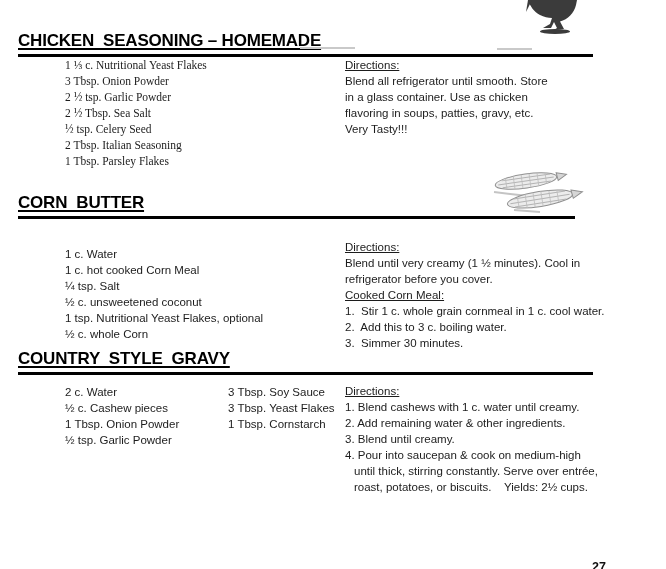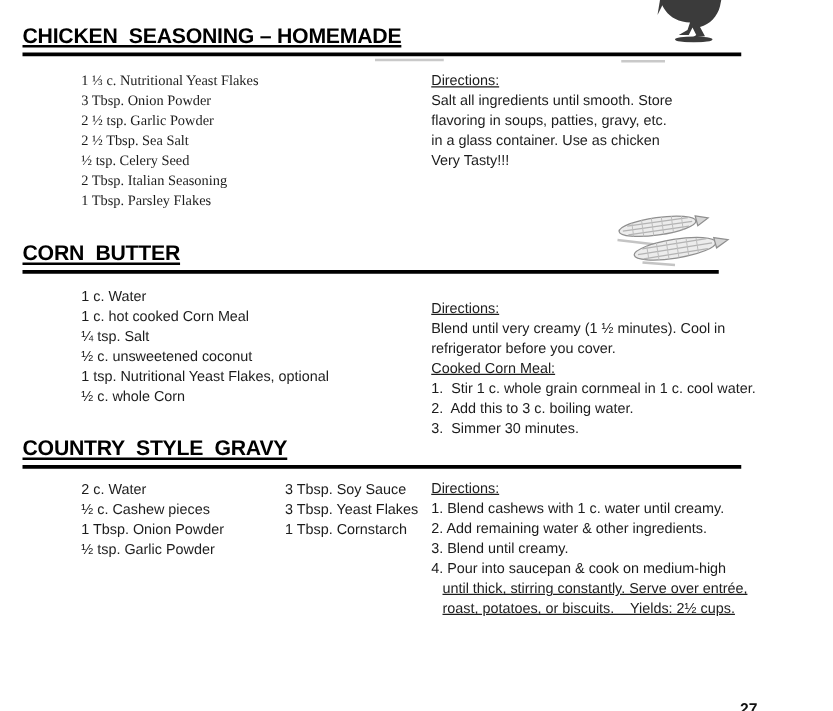--- a/index.html
+++ b/index.html
@@ -11,21 +11,21 @@
     position:absolute; left:18px; font-weight:bold; font-size:17px;
     letter-spacing:-0.2px; color:#000; white-space:pre;
     border-bottom:3px solid #000; padding-bottom:4px; line-height:18px;
     text-decoration:underline; text-decoration-thickness:1.5px; text-underline-offset:2px;
   }
   .col{
     position:absolute; font-size:11.5px; line-height:16px; white-space:pre;
   }
   .col .line{white-space:pre;}
   .u{text-decoration:underline;}
-  .ind{padding-left:9px;text-decoration:underline;}
+  .ind{padding-left:9px;}
   .artifact{position:absolute; background:#c9c9c9; height:2px;}
   .pagenum{position:absolute; font-size:12.5px; font-weight:bold; color:#111;}
   .art{position:absolute;}
 </style>
 </head>
 <body>
 
 <div class="page">
 
   <svg class="art" style="left:524px; top:0; width:64px; height:34px;" viewBox="0 0 64 34">
@@ -44,31 +44,31 @@
       <path d="M71,7 l10,3 l-9,5 z" fill="#d6d6d6" stroke="#8f8f8f"></path>
     </g>
     <g transform="rotate(-9 54 29)">
       <ellipse cx="54" cy="29" rx="33" ry="7.5" fill="#ececec" stroke="#8f8f8f"></ellipse>
       <path d="M24,29 h60 M28,25 h52 M28,33 h52" stroke="#b3b3b3" stroke-width="1" fill="none"></path>
       <path d="M32,23 v12 M40,22 v14 M48,21.5 v15 M56,21.5 v15 M64,22 v14 M72,23 v12" stroke="#bdbdbd" stroke-width="0.8" fill="none"></path>
       <path d="M86,25 l11,3.5 l-10,5 z" fill="#d6d6d6" stroke="#8f8f8f"></path>
     </g>
   </svg>
 
-  <div class="heading" style="top:20px; width:575px;">CHICKEN  SEASONING – HOMEMADE</div>
+  <div class="heading" style="top:32px; width:575px;">CHICKEN  SEASONING – HOMEMADE</div>
   <div class="artifact" style="left:300px; top:47px; width:55px;"></div>
   <div class="artifact" style="left:497px; top:48px; width:35px;"></div>
 
   <div class="col" style="left:65px; top:57px;font-family:Liberation Serif, serif;"><div class="line">1 ⅓ c. Nutritional Yeast Flakes</div><div class="line">3 Tbsp. Onion Powder</div><div class="line">2 ½ tsp. Garlic Powder</div><div class="line">2 ½ Tbsp. Sea Salt</div><div class="line">½ tsp. Celery Seed</div><div class="line">2 Tbsp. Italian Seasoning</div><div class="line">1 Tbsp. Parsley Flakes</div></div>
 
-  <div class="col" style="left:345px; top:57px;"><div class="line u">Directions:</div><div class="line">Salt all ingredients until smooth. Store</div><div class="line">flavoring in soups, patties, gravy, etc.</div><div class="line">in a glass container. Use as chicken</div><div class="line">Very Tasty!!!</div></div>
+  <div class="col" style="left:345px; top:57px;"><div class="line u">Directions:</div><div class="line">Blend all refrigerator until smooth. Store</div><div class="line">in a glass container. Use as chicken</div><div class="line">flavoring in soups, patties, gravy, etc.</div><div class="line">Very Tasty!!!</div></div>
 
   <div class="heading" style="top:194px; width:557px;">CORN  BUTTER</div>
 
-  <div class="col" style="left:65px; top:230px;"><div class="line">1 c. Water</div><div class="line">1 c. hot cooked Corn Meal</div><div class="line">¼ tsp. Salt</div><div class="line">½ c. unsweetened coconut</div><div class="line">1 tsp. Nutritional Yeast Flakes, optional</div><div class="line">½ c. whole Corn</div></div>
+  <div class="col" style="left:65px; top:246px;"><div class="line">1 c. Water</div><div class="line">1 c. hot cooked Corn Meal</div><div class="line">¼ tsp. Salt</div><div class="line">½ c. unsweetened coconut</div><div class="line">1 tsp. Nutritional Yeast Flakes, optional</div><div class="line">½ c. whole Corn</div></div>
 
   <div class="col" style="left:345px; top:239px;"><div class="line u">Directions:</div><div class="line">Blend until very creamy (1 ½ minutes). Cool in</div><div class="line">refrigerator before you cover.</div><div class="line u">Cooked Corn Meal:</div><div class="line">1.  Stir 1 c. whole grain cornmeal in 1 c. cool water.</div><div class="line">2.  Add this to 3 c. boiling water.</div><div class="line">3.  Simmer 30 minutes.</div></div>
 
   <div class="heading" style="top:350px; width:575px;">COUNTRY  STYLE  GRAVY</div>
 
   <div class="col" style="left:65px; top:384px;"><div class="line">2 c. Water</div><div class="line">½ c. Cashew pieces</div><div class="line">1 Tbsp. Onion Powder</div><div class="line">½ tsp. Garlic Powder</div></div>
 
   <div class="col" style="left:228px; top:384px;"><div class="line">3 Tbsp. Soy Sauce</div><div class="line">3 Tbsp. Yeast Flakes</div><div class="line">1 Tbsp. Cornstarch</div></div>
 
   <div class="col" style="left:345px; top:383px;"><div class="line u">Directions:</div><div class="line">1. Blend cashews with 1 c. water until creamy.</div><div class="line">2. Add remaining water &amp; other ingredients.</div><div class="line">3. Blend until creamy.</div><div class="line">4. Pour into saucepan &amp; cook on medium-high</div><div class="line ind">until thick, stirring constantly. Serve over entrée,</div><div class="line ind">roast, potatoes, or biscuits.    Yields: 2½ cups.</div></div>

